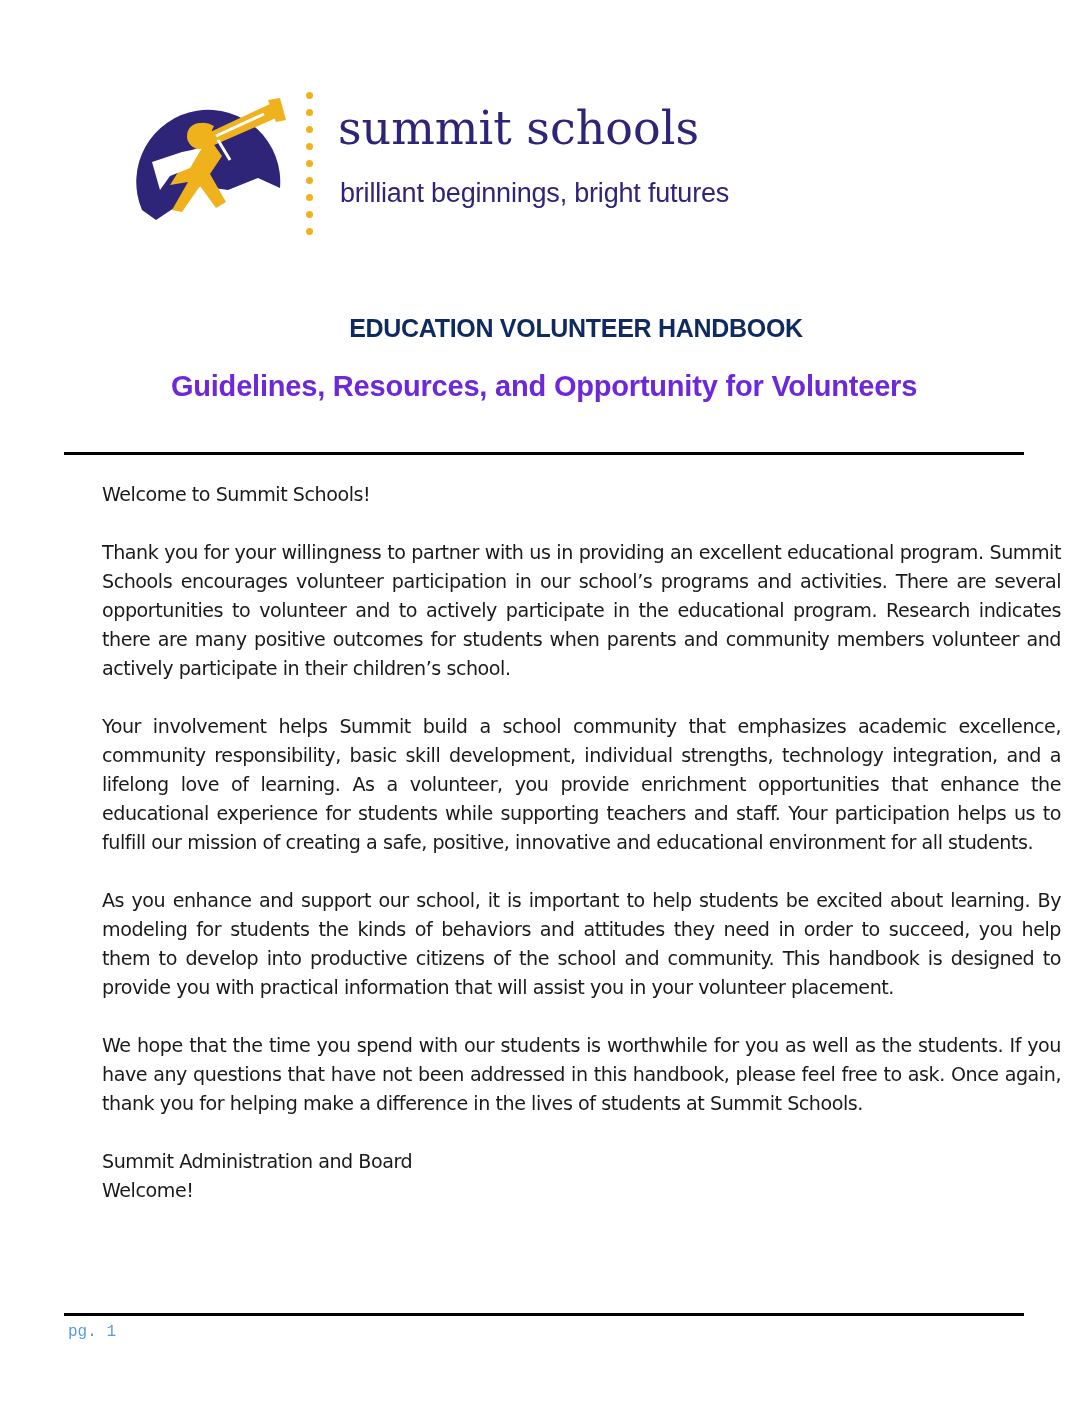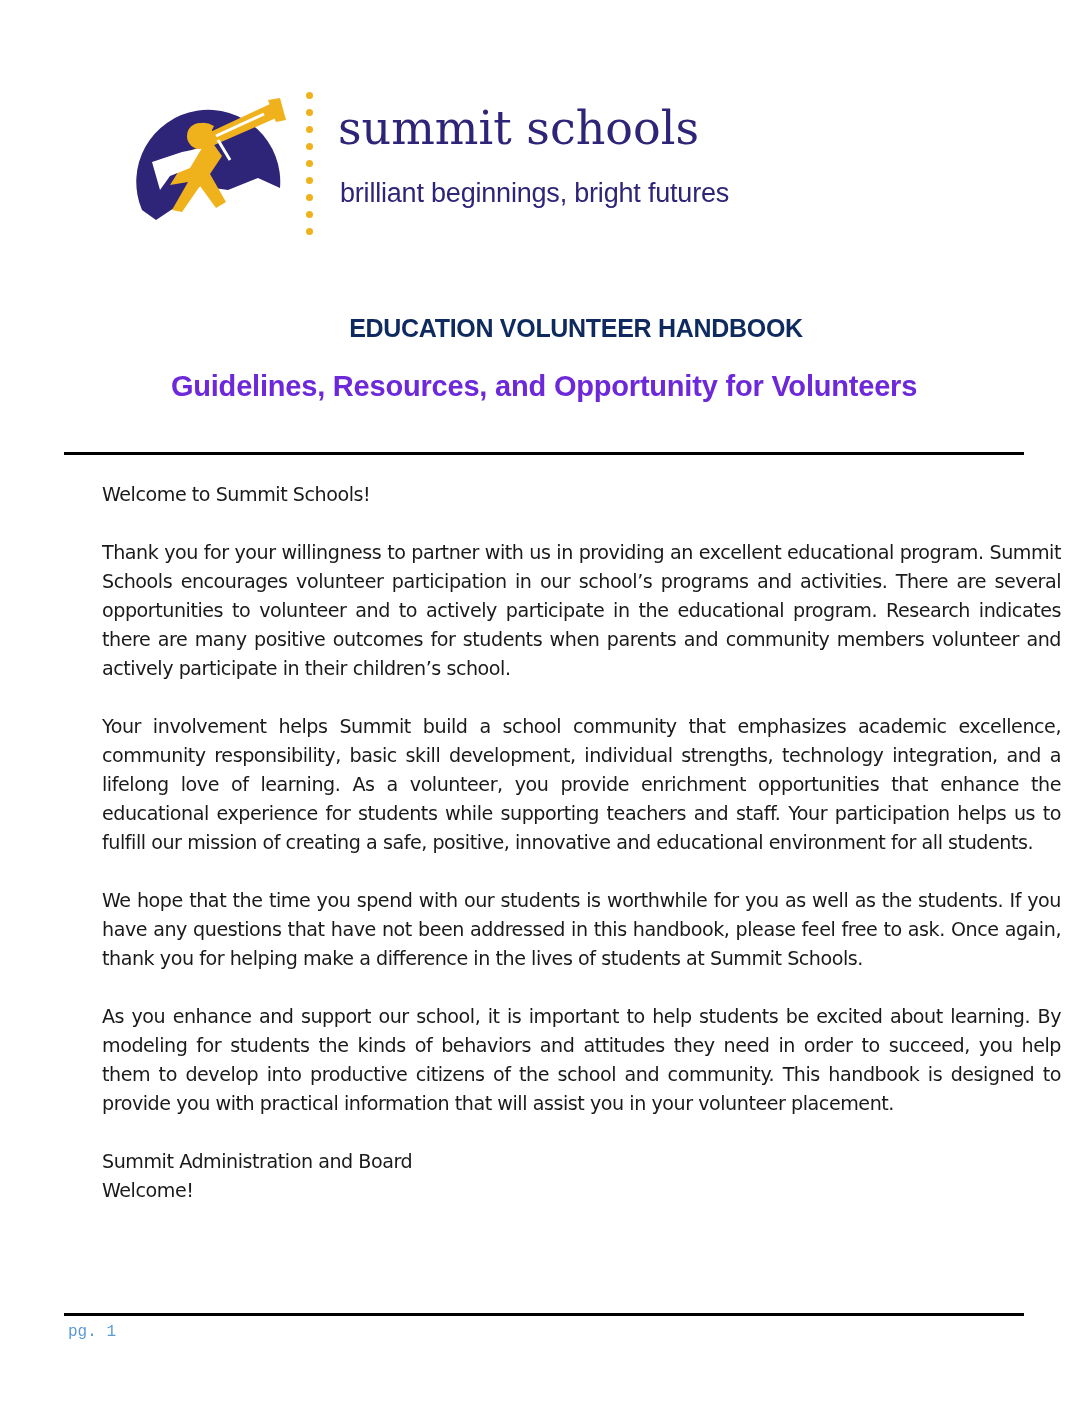--- a/index.html
+++ b/index.html
@@ -57,22 +57,22 @@
 
 <div class="title title1" style="color: rgb(15, 42, 94);">EDUCATION VOLUNTEER HANDBOOK</div>
 <div class="title title2" style="color: #6d28d9;">Guidelines, Resources, and Opportunity for Volunteers</div>
 
 <div class="rule" style="top: 452px; background: rgb(0, 0, 0);"></div>
 
 <div class="content" style="color: rgb(26, 26, 26);">
   <p class="single">Welcome to Summit Schools!</p>
   <p>Thank you for your willingness to partner with us in providing an excellent educational program. Summit Schools encourages volunteer participation in our school’s programs and activities. There are several opportunities to volunteer and to actively participate in the educational program. Research indicates there are many positive outcomes for students when parents and community members volunteer and actively participate in their children’s school.</p>
   <p>Your involvement helps Summit build a school community that emphasizes academic excellence, community responsibility, basic skill development, individual strengths, technology integration, and a lifelong love of learning. As a volunteer, you provide enrichment opportunities that enhance the educational experience for students while supporting teachers and staff. Your participation helps us to fulfill our mission of creating a safe, positive, innovative and educational environment for all students.</p>
+  <p>As you enhance and support our school, it is important to help students be excited about learning. By modeling for students the kinds of behaviors and attitudes they need in order to succeed, you help them to develop into productive citizens of the school and community. This handbook is designed to provide you with practical information that will assist you in your volunteer placement.</p>
   <p>We hope that the time you spend with our students is worthwhile for you as well as the students. If you have any questions that have not been addressed in this handbook, please feel free to ask. Once again, thank you for helping make a difference in the lives of students at Summit Schools.</p>
-  <p>As you enhance and support our school, it is important to help students be excited about learning. By modeling for students the kinds of behaviors and attitudes they need in order to succeed, you help them to develop into productive citizens of the school and community. This handbook is designed to provide you with practical information that will assist you in your volunteer placement.</p>
   <div class="signoff">
     <div>Summit Administration and Board</div>
     <div>Welcome!</div>
   </div>
 </div>
 
 <div class="rule" style="top: 1313px; background: rgb(0, 0, 0);"></div>
 <div class="page-num" style="color: rgb(91, 155, 213);">pg. 1</div>
 
 </body></html>

